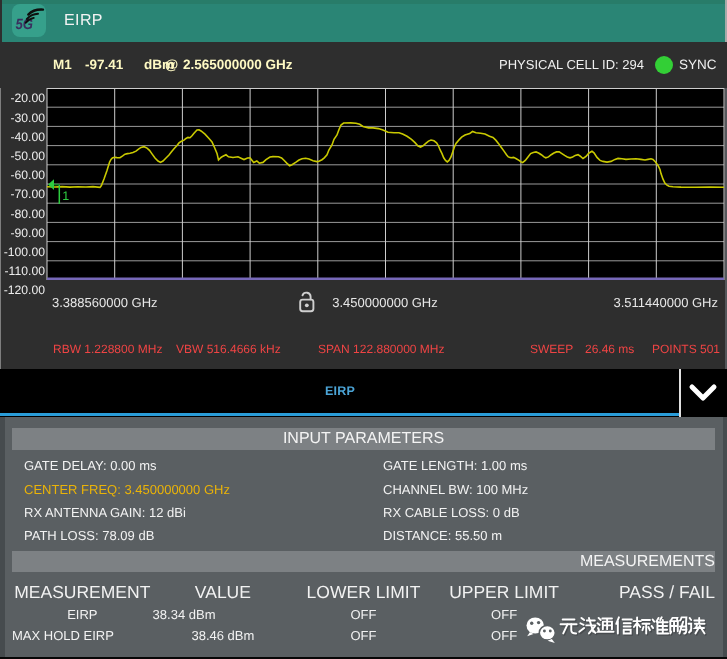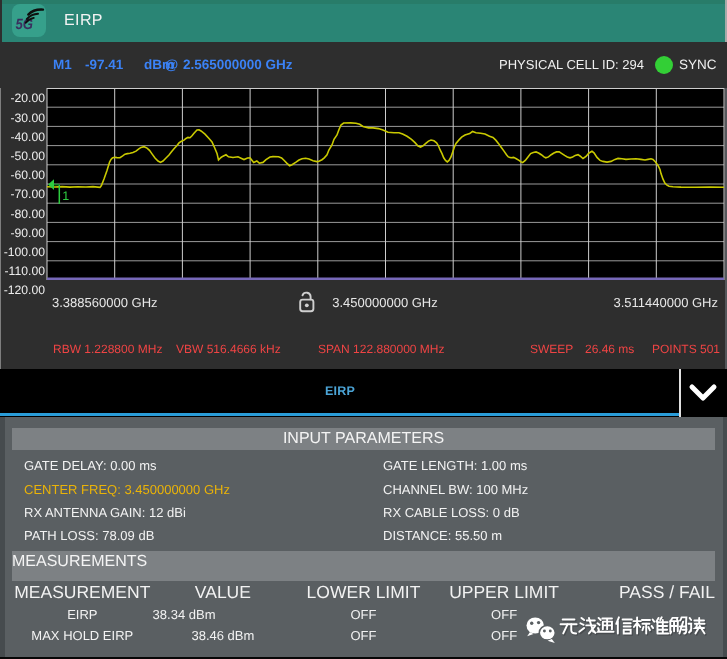--- a/index.html
+++ b/index.html
@@ -20,21 +20,21 @@
 <svg width="34" height="33" viewBox="0 0 34 33" style="position:absolute;left:0;top:0">
   <text x="3.4" y="25.2" font-family="Liberation Sans, sans-serif" font-size="15" font-weight="bold" font-style="italic" fill="#3a2e5e" textLength="17.5" lengthAdjust="spacingAndGlyphs">5G</text>
   <path d="M16.3,10.6 Q21.5,5.0 31,5.6" stroke="#0e0e0e" stroke-width="2.4" fill="none" stroke-linecap="round"></path>
   <path d="M14.9,15 Q19.5,10 26,9.8" stroke="#0e0e0e" stroke-width="2" fill="none" stroke-linecap="round"></path>
   <path d="M13.6,18.8 Q16.8,15 21.8,13.9" stroke="#0e0e0e" stroke-width="1.8" fill="none" stroke-linecap="round"></path>
 </svg>
 </div>
 <div class="abs" style="left:64px;top:0;height:42px;line-height:42px;font-size:16px;color:#f3f3f3;letter-spacing:.4px">EIRP</div>
 
 <div class="abs" style="left:0;top:42px;width:727px;height:46px;background:#2e2e2e"></div>
-<div class="abs" style="top:42px;left:0;width:727px;height:28px;line-height:46px;font-size:13.5px;color:#3b82f6;font-weight:bold">
+<div class="abs" style="top:42px;left:0;width:727px;height:28px;line-height:46px;font-size:13.5px;color:#fef9c3;font-weight:bold">
   <span class="abs" style="left:53px">M1</span>
   <span class="abs" style="left:85px">-97.41</span>
   <span class="abs" style="left:144px">dBm</span>
   <span class="abs" style="left:165px">@</span>
   <span class="abs" style="left:183px">2.565000000 GHz</span>
 </div>
 <div class="abs" style="top:42px;left:499px;height:46px;line-height:46px;font-size:13px;color:#efefef">PHYSICAL CELL ID: 294</div>
 <div class="abs" style="top:56px;left:655px;width:18px;height:18px;border-radius:50%;background:#33cf36"></div>
 <div class="abs" style="top:42px;left:679px;height:46px;line-height:46px;font-size:13.5px;color:#efefef">SYNC</div>
 
@@ -122,37 +122,37 @@
 <div class="abs" style="left:5px;top:416.5px;width:718px;height:240px;background:#5a5f62"></div>
 <div class="abs" style="left:12px;top:428px;width:703px;height:22px;line-height:22px;background:#7d8184;text-align:center;font-size:16px;color:#f4f4f4">INPUT PARAMETERS</div>
 <div class="abs" style="left:24px;top:458px;font-size:13px;color:#f2f2f2">GATE DELAY: 0.00 ms</div>
 <div class="abs" style="left:383px;top:458px;font-size:13px;color:#f2f2f2">GATE LENGTH: 1.00 ms</div>
 <div class="abs" style="left:24px;top:481.5px;font-size:13px;color:#eab308">CENTER FREQ: 3.450000000 GHz</div>
 <div class="abs" style="left:383px;top:481.5px;font-size:13px;color:#f2f2f2">CHANNEL BW: 100 MHz</div>
 <div class="abs" style="left:24px;top:505px;font-size:13px;color:#f2f2f2">RX ANTENNA GAIN: 12 dBi</div>
 <div class="abs" style="left:383px;top:505px;font-size:13px;color:#f2f2f2">RX CABLE LOSS: 0 dB</div>
 <div class="abs" style="left:24px;top:527.5px;font-size:13px;color:#f2f2f2">PATH LOSS: 78.09 dB</div>
 <div class="abs" style="left:383px;top:527.5px;font-size:13px;color:#f2f2f2">DISTANCE: 55.50 m</div>
-<div class="abs" style="left:12px;top:551px;width:703px;height:30px;line-height:21px;background:#7d8184;text-align:left;font-size:16px;color:#f4f4f4">MEASUREMENTS</div>
+<div class="abs" style="left:12px;top:551px;width:703px;height:21px;line-height:21px;background:#7d8184;text-align:right;font-size:16px;color:#f4f4f4">MEASUREMENTS</div>
 <div class="abs" style="left:12px;top:582px;width:703px;height:18px;display:flex;font-size:17.5px;color:#f2f2f2">
   <div style="flex:1;text-align:center">MEASUREMENT</div>
   <div style="flex:1;text-align:center">VALUE</div>
   <div style="flex:1;text-align:center">LOWER LIMIT</div>
   <div style="flex:1;text-align:center">UPPER LIMIT</div>
   <div style="flex:1;text-align:right">PASS / FAIL</div>
 </div>
 <div class="abs" style="left:12px;top:606.5px;width:703px;height:14px;display:flex;font-size:13px;color:#f2f2f2">
   <div style="flex:1;text-align:center">EIRP</div>
   <div style="flex:1;text-align:left">38.34 dBm</div>
   <div style="flex:1;text-align:center">OFF</div>
   <div style="flex:1;text-align:center">OFF</div>
   <div style="flex:1;text-align:center"></div>
 </div>
 <div class="abs" style="left:12px;top:628px;width:703px;height:14px;display:flex;font-size:13px;color:#f2f2f2">
-  <div style="flex:1;text-align:center">MAX HOLD EIRP</div>
+  <div style="flex:1;text-align:left">MAX HOLD EIRP</div>
   <div style="flex:1;text-align:center">38.46 dBm</div>
   <div style="flex:1;text-align:center">OFF</div>
   <div style="flex:1;text-align:center">OFF</div>
   <div style="flex:1;text-align:center"></div>
 </div>
 
 <div class="abs" style="left:0;top:656.5px;width:727px;height:2.5px;background:#070707"></div>
 
 <svg class="abs" style="left:524px;top:598px" width="190" height="46" viewBox="0 0 190 46">
   <g transform="translate(0,3)">

